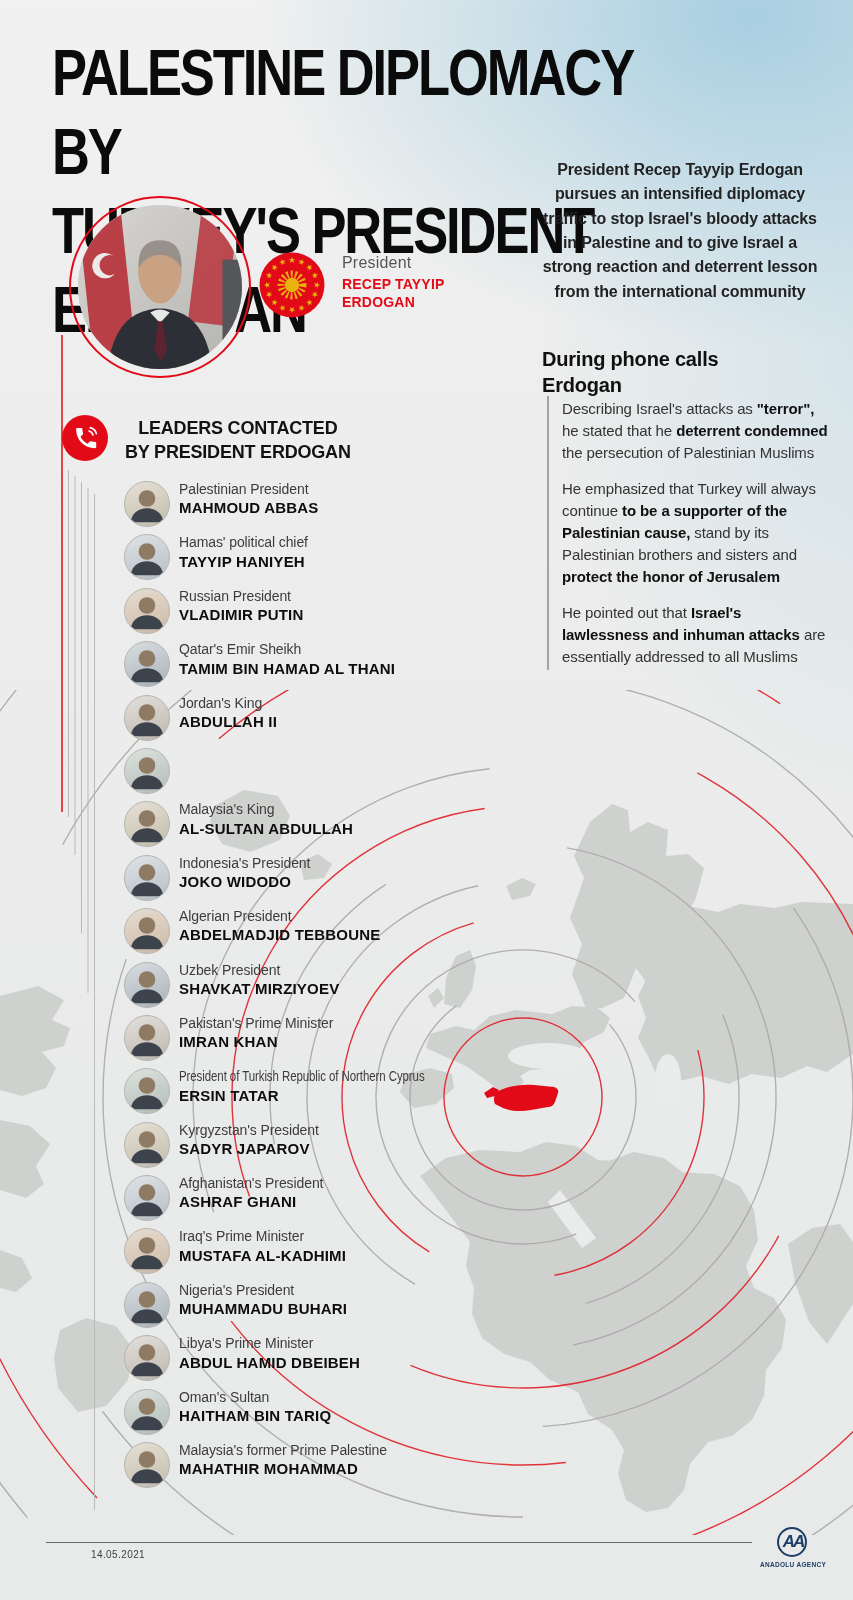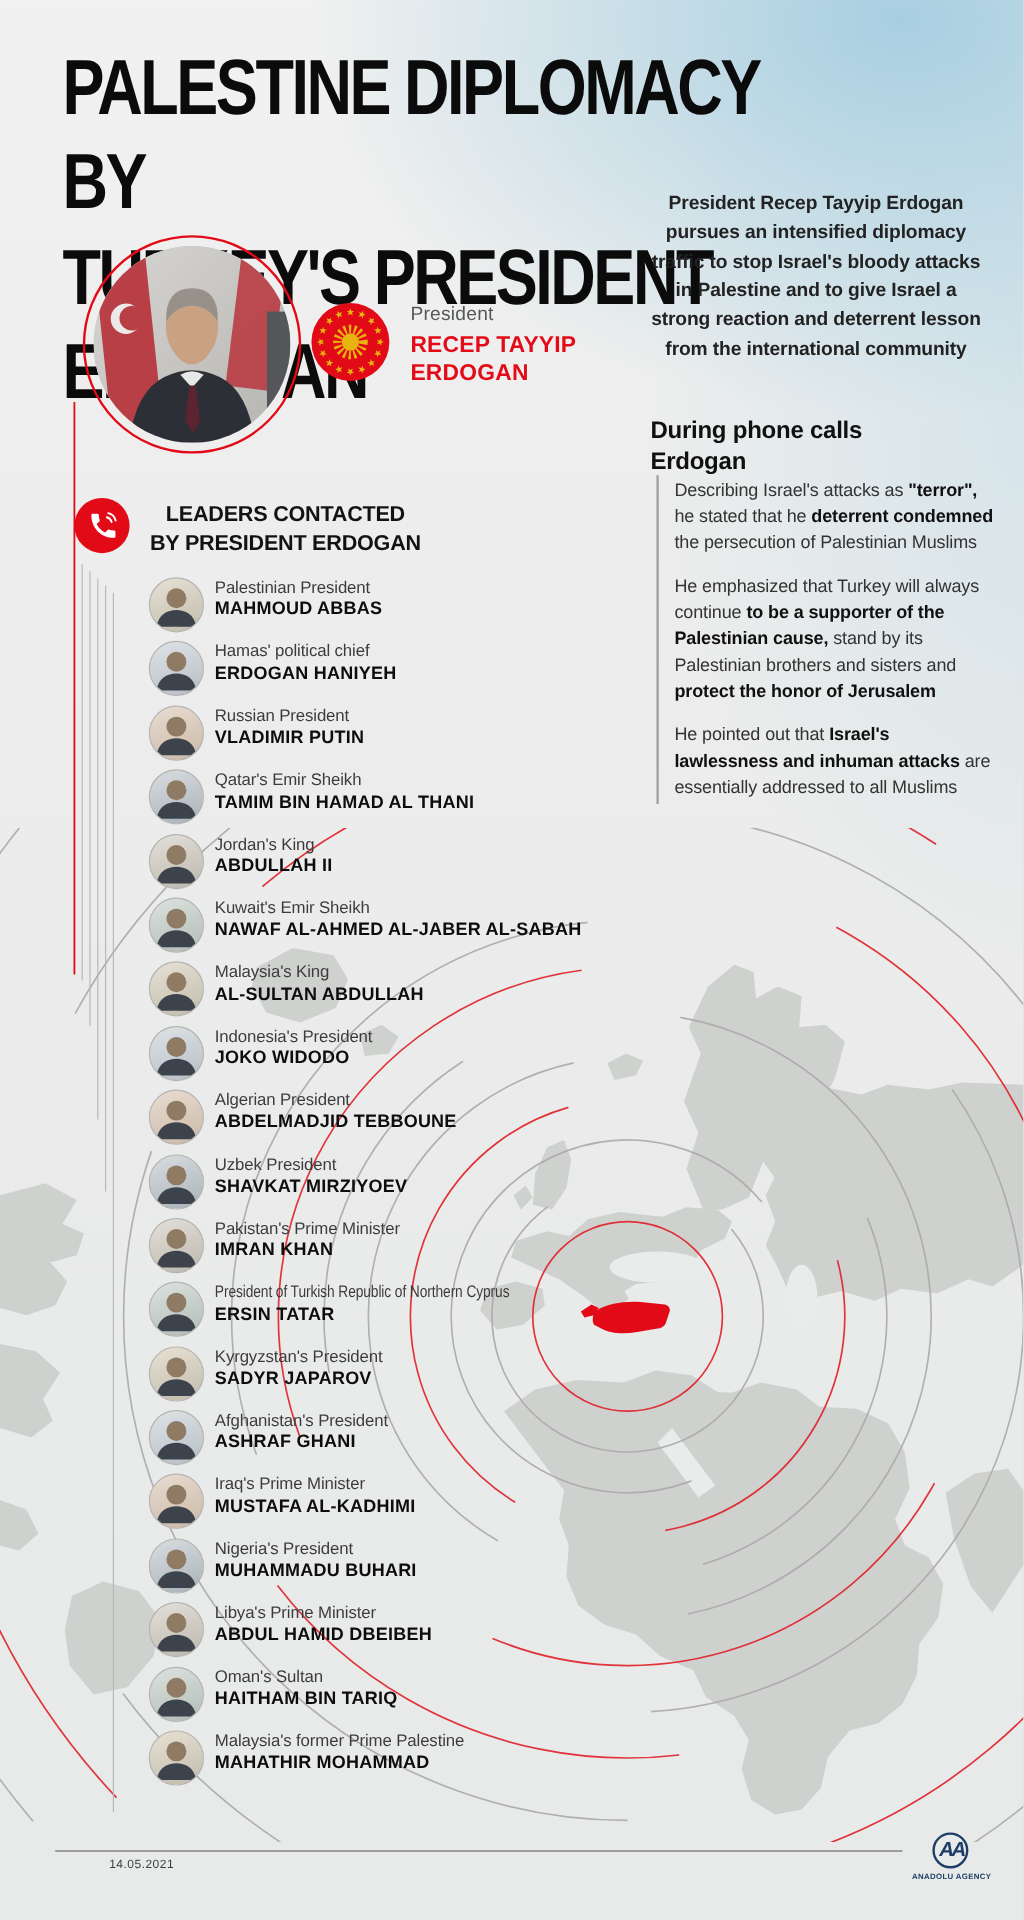--- a/index.html
+++ b/index.html
@@ -19,21 +19,21 @@
     color:#0b0b0b;white-space:pre-line;
     transform:scale(.82,1.02);transform-origin:left top;
   }
   
   .erdogan-ring{left:69px;top:196px;width:182px;height:182px;border-radius:50%;
     border:2px solid #e30a17;box-sizing:border-box;display:flex;align-items:center;justify-content:center;}
   .erdogan-photo{width:164px;height:164px;border-radius:50%;overflow:hidden;background:#c9c8c5;}
   .erdogan-photo svg{display:block;width:100%;height:100%;}
   .seal{left:259px;top:252px;width:66px;height:66px;}
   .president-label{left:342px;top:254px;font-size:16px;color:#55585a;letter-spacing:.2px;}
-  .president-name{left:342px;top:276px;font-size:19px;font-weight:700;color:#e30b17;
+  .president-name{left:342px;top:276px;font-size:14px;font-weight:700;color:#e30b17;
     line-height:1.28;white-space:pre-line;letter-spacing:.2px;}
   
   .intro{left:542px;top:158px;width:276px;font-size:16px;font-weight:700;color:#222;
     line-height:1.52;letter-spacing:-.1px;text-align:center;}
   .pc-heading{left:542px;top:346px;font-size:20px;font-weight:700;color:#101010;
     line-height:1.3;white-space:pre-line;letter-spacing:-.2px;}
   .pc-bullets{left:547px;top:396px;width:266px;border-left:2px solid #a3a3a3;
     padding:2px 0 2px 13px;}
   .pc-bullets p{margin:0 0 13px 0;font-size:15px;line-height:1.48;color:#333;letter-spacing:-.1px;}
   .pc-bullets p:last-child{margin-bottom:0;}
@@ -239,21 +239,21 @@
 
       <div class="leader-row v1">
         <div class="leader-avatar">
           <svg viewBox="0 0 36 36">
             <circle cx="18" cy="13.5" r="6.8" fill="#8f7a63"></circle>
             <path d="M4.5 33 c1.2 -8.5 7.5 -11.5 13.5 -11.5 s12.3 3 13.5 11.5 z" fill="#3d434c"></path>
           </svg>
         </div>
         <div class="leader-text">
           <div class="leader-title">Hamas' political chief</div>
-          <div class="leader-name">ERDOGAN HANIYEH</div>
+          <div class="leader-name">TAYYIP HANIYEH</div>
         </div>
       </div>
 
       <div class="leader-row v2">
         <div class="leader-avatar">
           <svg viewBox="0 0 36 36">
             <circle cx="18" cy="13.5" r="6.8" fill="#8f7a63"></circle>
             <path d="M4.5 33 c1.2 -8.5 7.5 -11.5 13.5 -11.5 s12.3 3 13.5 11.5 z" fill="#3d434c"></path>
           </svg>
         </div>
@@ -288,24 +288,20 @@
           <div class="leader-name">ABDULLAH II</div>
         </div>
       </div>
 
       <div class="leader-row v5">
         <div class="leader-avatar">
           <svg viewBox="0 0 36 36">
             <circle cx="18" cy="13.5" r="6.8" fill="#8f7a63"></circle>
             <path d="M4.5 33 c1.2 -8.5 7.5 -11.5 13.5 -11.5 s12.3 3 13.5 11.5 z" fill="#3d434c"></path>
           </svg>
-        </div>
-        <div class="leader-text">
-          <div class="leader-title">Kuwait's Emir Sheikh</div>
-          <div class="leader-name">NAWAF AL-AHMED AL-JABER AL-SABAH</div>
         </div>
       </div>
 
       <div class="leader-row v0">
         <div class="leader-avatar">
           <svg viewBox="0 0 36 36">
             <circle cx="18" cy="13.5" r="6.8" fill="#8f7a63"></circle>
             <path d="M4.5 33 c1.2 -8.5 7.5 -11.5 13.5 -11.5 s12.3 3 13.5 11.5 z" fill="#3d434c"></path>
           </svg>
         </div>

